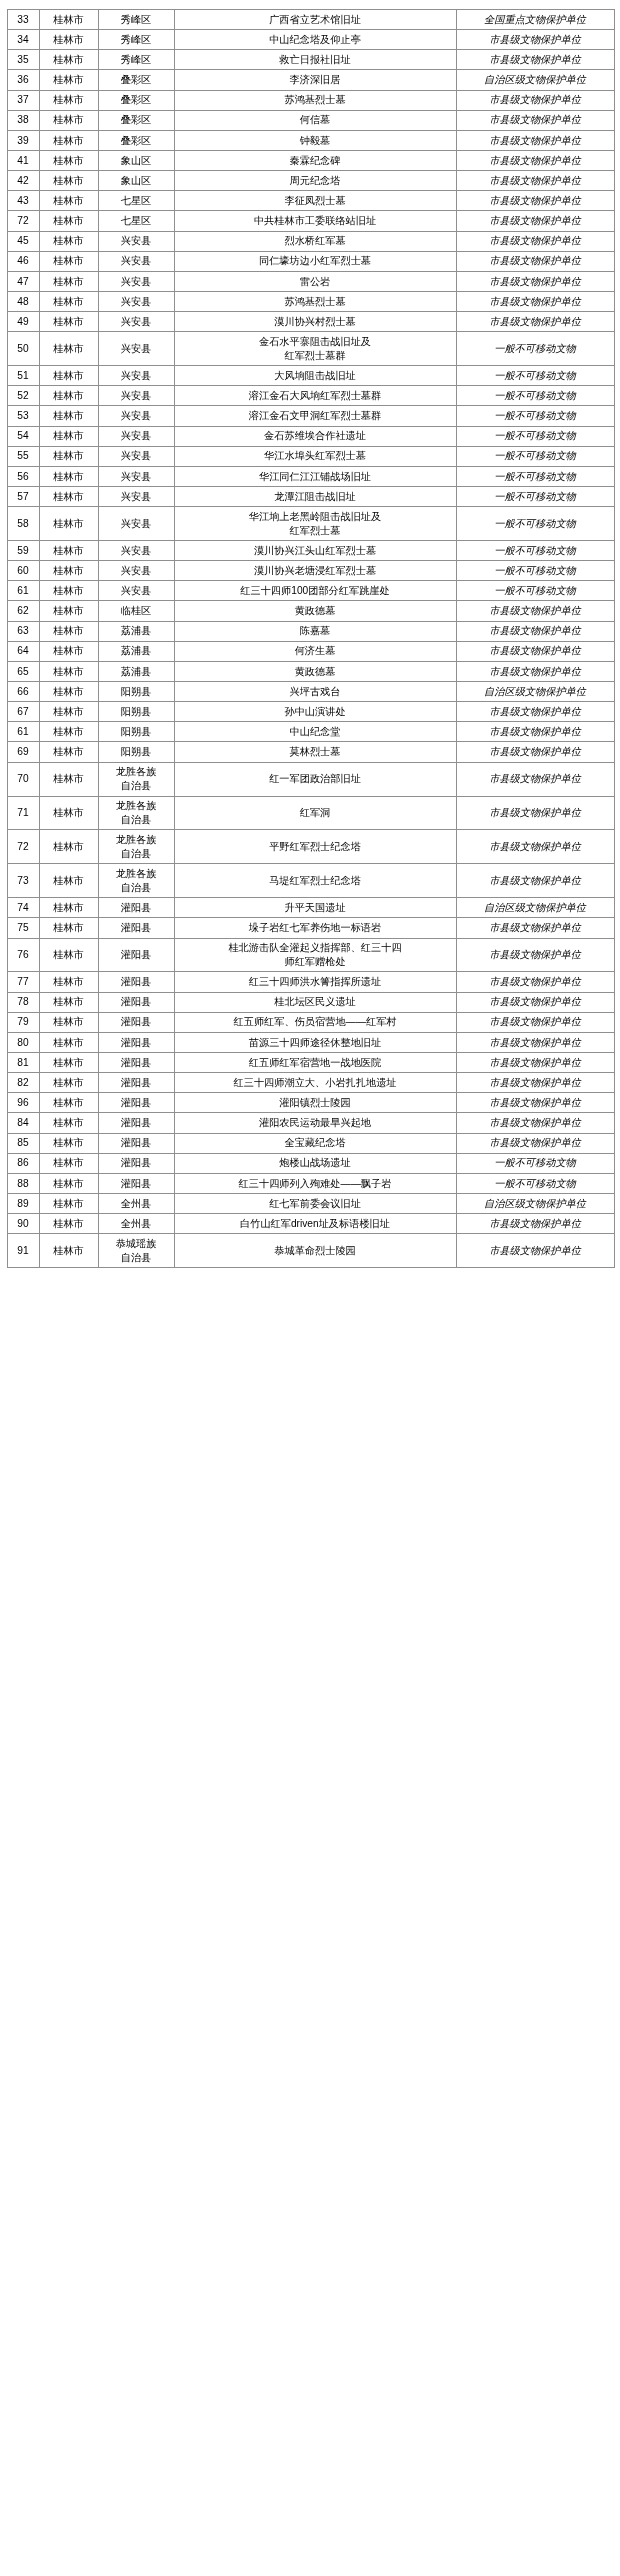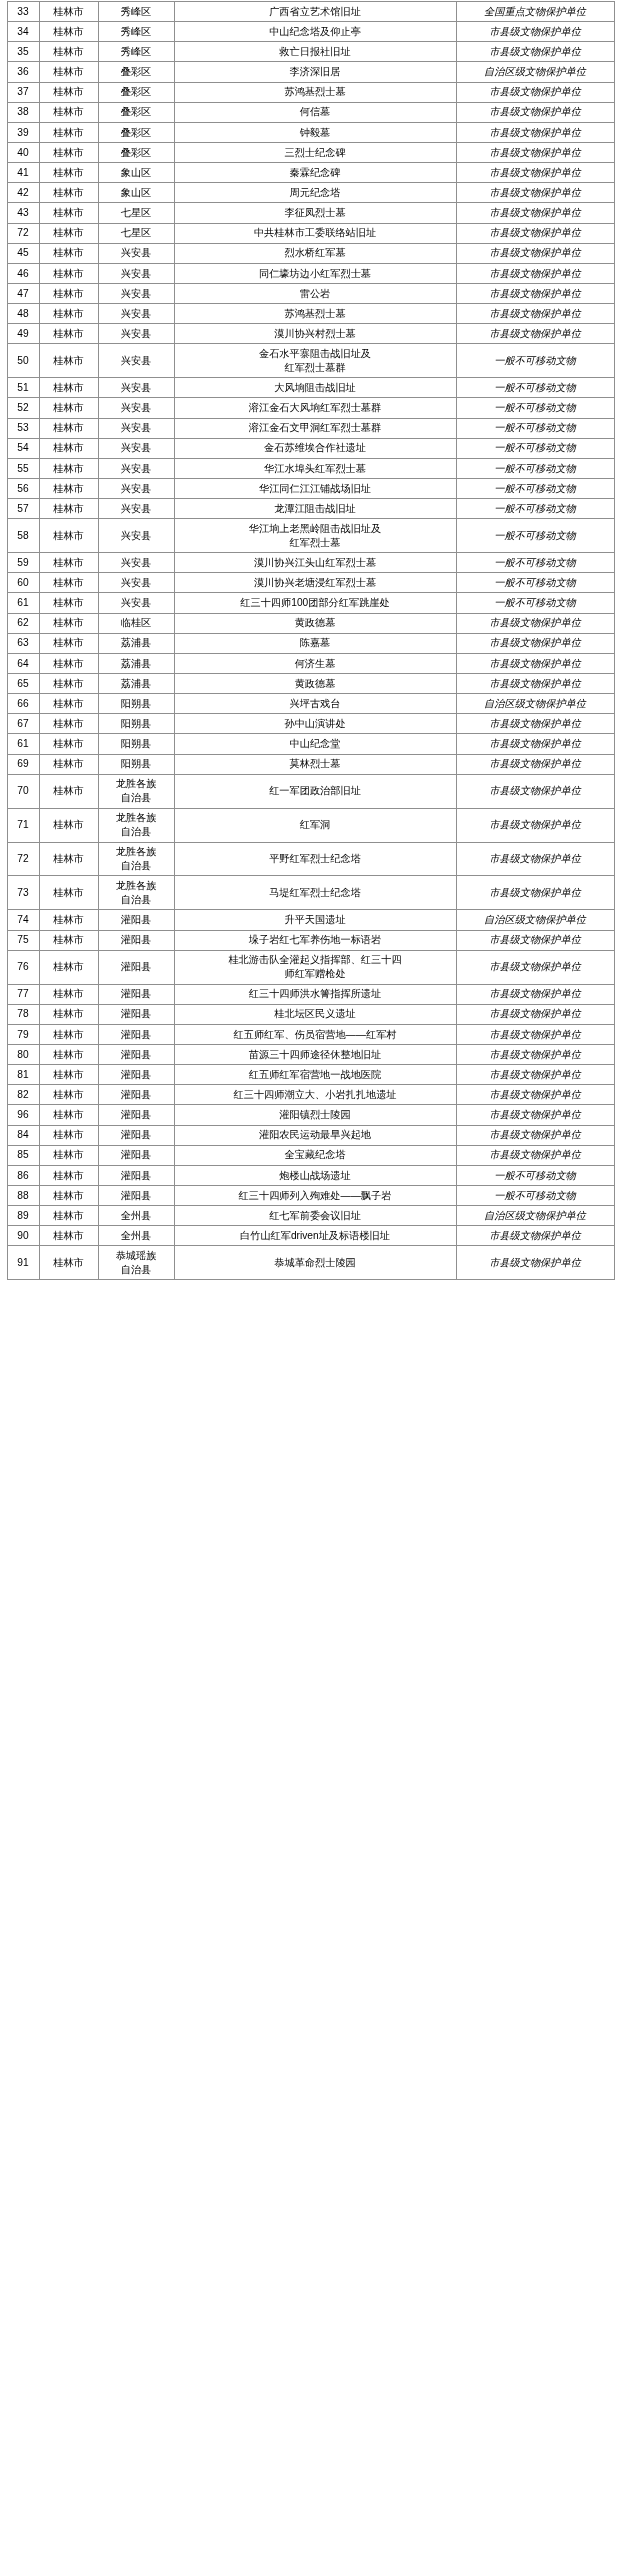--- a/index.html
+++ b/index.html
@@ -12,21 +12,21 @@
     font-family: "Liberation Sans", sans-serif;
     color: #000000;
   }
   .table-wrap {
     width: 621px;
     padding: 0;
   }
   table.heritage-table {
     border-collapse: collapse;
     width: 607px;
-    margin: 1px auto 0 auto;
+    margin: 9px auto 0 auto;
     table-layout: fixed;
   }
   table.heritage-table td {
     border: 0.9px solid #8f8f8f;
     font-size: 10.2px;
     line-height: 1.35;
     text-align: center;
     vertical-align: middle;
     padding: 2.7px 1.8px;
     color: #000;
@@ -101,27 +101,20 @@
           <td class="level multiline">市县级文物保护单位</td>
         </tr>
         <tr>
           <td class="idx multiline">39</td>
           <td class="city multiline">桂林市</td>
           <td class="county multiline">叠彩区</td>
           <td class="name multiline">钟毅墓</td>
           <td class="level multiline">市县级文物保护单位</td>
         </tr>
         <tr>
-          <td class="idx multiline">40</td>
-          <td class="city multiline">桂林市</td>
-          <td class="county multiline">叠彩区</td>
-          <td class="name multiline">三烈士纪念碑</td>
-          <td class="level multiline">市县级文物保护单位</td>
-        </tr>
-        <tr>
           <td class="idx multiline">41</td>
           <td class="city multiline">桂林市</td>
           <td class="county multiline">象山区</td>
           <td class="name multiline">秦霖纪念碑</td>
           <td class="level multiline">市县级文物保护单位</td>
         </tr>
         <tr>
           <td class="idx multiline">42</td>
           <td class="city multiline">桂林市</td>
           <td class="county multiline">象山区</td>

